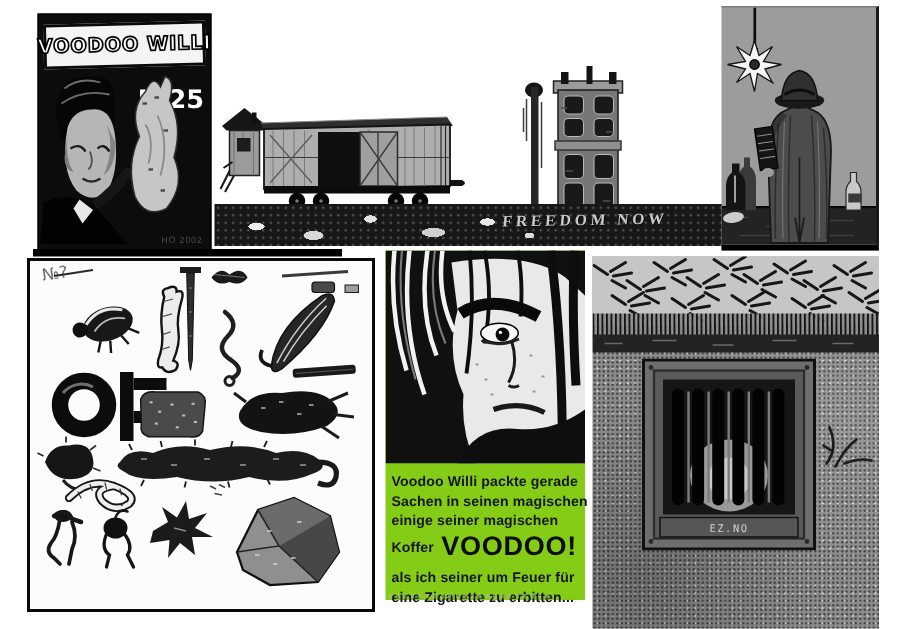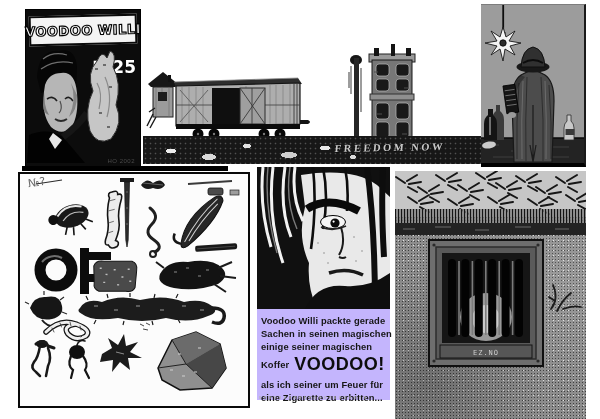--- a/index.html
+++ b/index.html
@@ -55,21 +55,21 @@
   .rule-left{left:22px;top:166px;width:206px;height:5px;background:#000;}
 
   
   .panel-collection{left:18px;top:172px;width:228px;height:232px;background:#fcfcfc;border:2px solid #090909;}
   .collection-label{
     position:absolute;left:8px;top:2px;color:#6b6b6b;font-family:"DejaVu Sans",sans-serif;
     font-size:11px;transform:rotate(-8deg);
   }
 
   
-  .panel-story{left:257px;top:167px;width:133px;height:233px;background:#c4b5fd;}
+  .panel-story{left:257px;top:167px;width:133px;height:233px;background:#84cc16;}
   .story-text{position:absolute;left:0;top:142px;right:0;bottom:0;padding:5px 2px 0 4px;}
   .story-line{font-weight:bold;font-size:9.4px;line-height:13px;color:#161616;letter-spacing:.1px;white-space:nowrap;}
   .story-sfx-row{display:flex;align-items:center;gap:5px;margin:1px 0 2px 0;}
   .story-sfx{font-weight:bold;font-size:18px;letter-spacing:.5px;color:#0d0d0d;white-space:nowrap;}
   .story-tail{margin-top:3px;}
   .story-fade{
     position:absolute;left:2px;bottom:1px;width:110px;height:3px;opacity:.55;
     background:repeating-linear-gradient(90deg,#b5b5b5 0 2px,transparent 2px 5px);
   }
 

